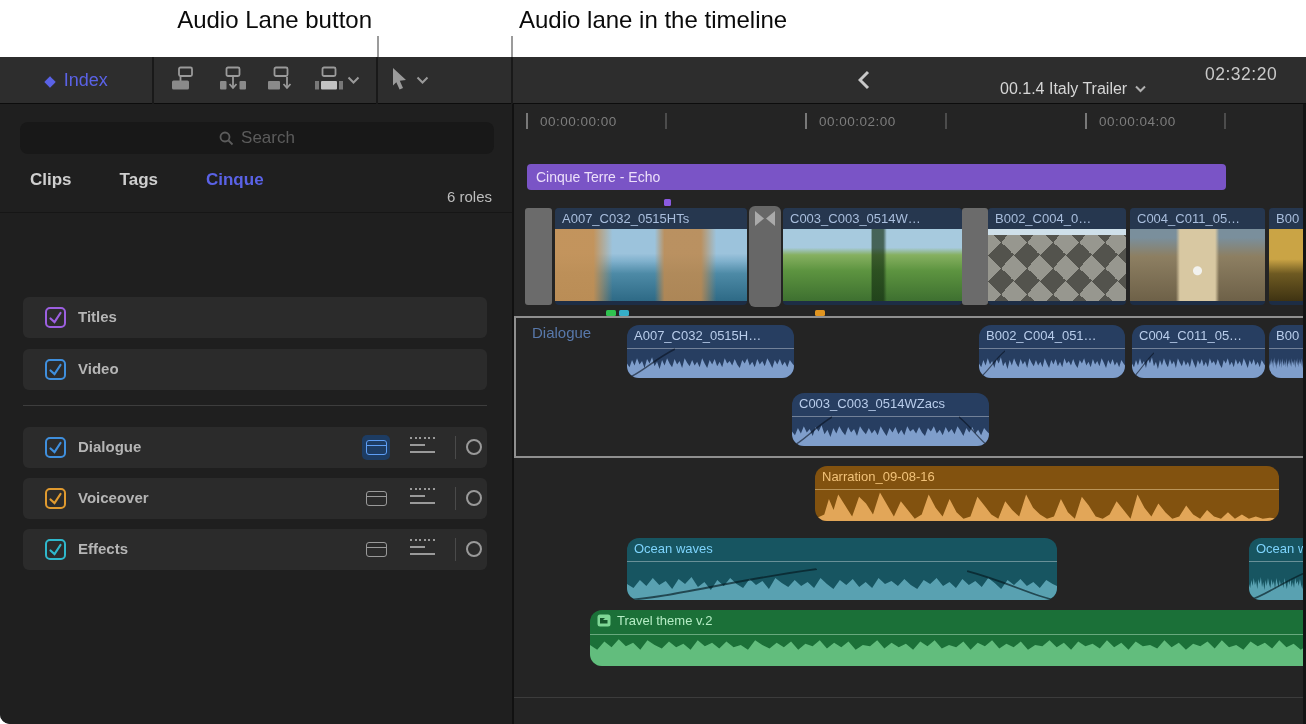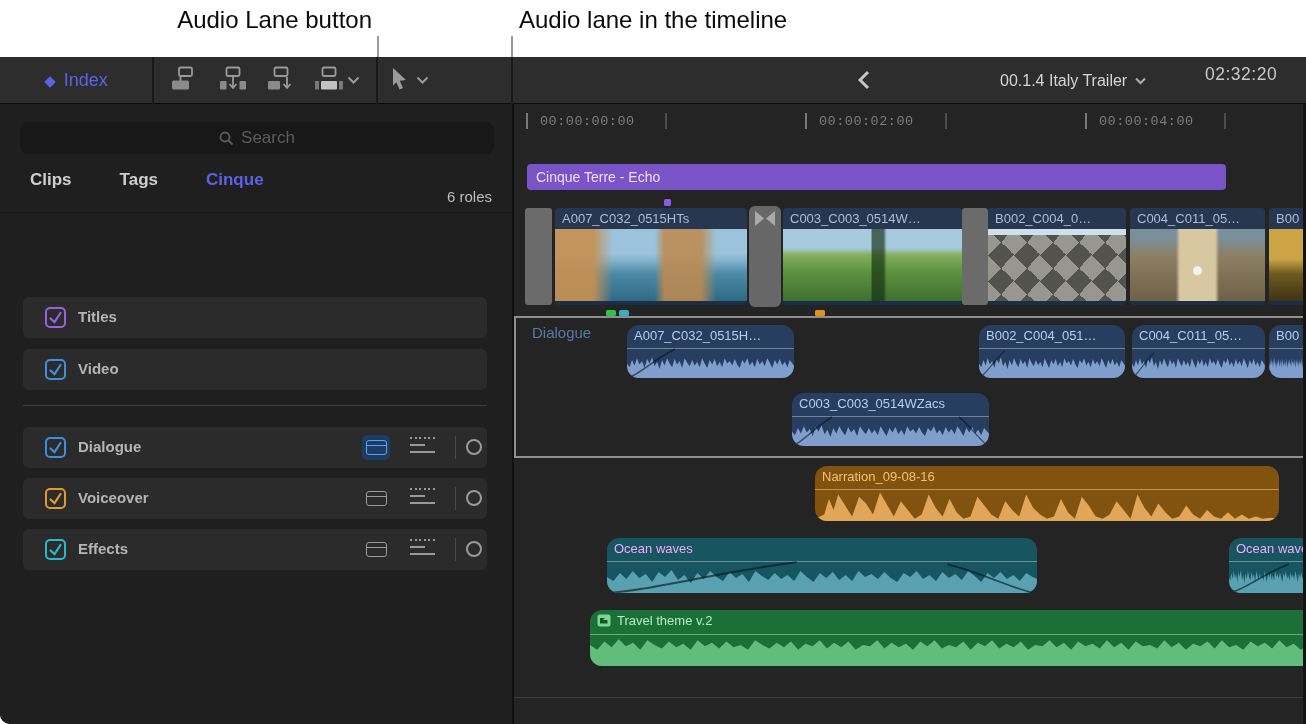--- a/index.html
+++ b/index.html
@@ -19,21 +19,21 @@
        border-bottom-left-radius:10px;overflow:hidden;}
 
   
   #toolbar{position:absolute;left:0;top:0;width:1306px;height:47px;background:#2d2d2d;border-bottom:1px solid #0c0c0c;}
   .tb-divider{position:absolute;top:0;width:2px;height:47px;background:#191919;}
   #index-btn{position:absolute;left:0;top:0;width:152px;height:47px;display:flex;align-items:center;justify-content:center;gap:8px;color:#5a62e6;font-size:18px;}
   #index-btn .diamond{font-size:15px;}
   .tb-icon{position:absolute;top:9px;}
   .tb-chev{position:absolute;top:19px;}
   #back-chev{position:absolute;left:858px;top:13px;}
-  #project-switcher{position:absolute;left:1000px;top:0;height:47px;display:flex;align-items:center;gap:8px;color:#d6d6d6;font-size:16px;}
+  #project-switcher{position:absolute;left:1000px;top:8px;height:47px;display:flex;align-items:center;gap:8px;color:#d6d6d6;font-size:16px;}
   #tc-display{position:absolute;left:1205px;top:0;height:34px;display:flex;align-items:center;color:#c9c9c9;font-size:17.5px;letter-spacing:.5px;}
 
   
   #sidebar{position:absolute;left:0;top:47px;width:512px;height:620px;background:#1f1f1f;}
   #searchbox{position:absolute;left:20px;top:18px;width:474px;height:32px;background:#181818;border-radius:8px;
              display:flex;align-items:center;justify-content:center;gap:7px;color:#5c5c5c;font-size:17px;}
   #tabs{position:absolute;left:30px;top:66px;height:24px;display:flex;gap:48px;font-size:17px;font-weight:600;color:#cfcfcf;}
   .tab.active{color:#5a62e6;}
   #roles-count{position:absolute;right:20px;top:68px;font-size:15px;color:#bdbdbd;margin-top:16px;}
   #tabs-divider{position:absolute;left:0;top:108px;width:512px;height:1px;background:#161616;}
@@ -54,21 +54,21 @@
   .focus-dots{height:2px;background-image:repeating-linear-gradient(90deg,#9a9a9a 0 2px,transparent 2px 4.5px);}
   .focus-mid{width:15px;height:2px;background:#9a9a9a;margin-top:5px;}
   .focus-bot{width:25px;height:2px;background:#9a9a9a;margin-top:5px;}
   .icon-sep{position:absolute;left:432px;top:9px;width:1px;height:23px;background:#4a4a4a;}
   .solo-btn{position:absolute;left:443px;top:12px;width:16px;height:16px;border:2px solid #9a9a9a;border-radius:50%;}
 
   
   #timeline{position:absolute;left:512px;top:47px;width:794px;height:620px;background:#242424;border-left:2px solid #111;overflow:hidden;}
   .tick-major{position:absolute;top:9px;width:2px;height:16px;background:#787878;}
   .tick-minor{position:absolute;top:9px;width:2px;height:16px;background:#4c4c4c;}
-  .ruler-label{position:absolute;top:10px;font-size:13.5px;color:#7d7d7d;letter-spacing:.5px;font-family:Liberation Mono, monospace;}
+  .ruler-label{position:absolute;top:10px;font-size:13.5px;color:#7d7d7d;letter-spacing:.5px;}
 
   #title-clip{position:absolute;left:13px;top:60px;width:699px;height:26px;background:#7a54c6;border-radius:4px;
       color:#ecdffa;font-size:14px;display:flex;align-items:center;padding-left:9px;}
   #kf-marker{position:absolute;left:150px;top:95px;width:7px;height:7px;background:#8a5ae0;border-radius:1.5px;}
 
   .vclip{position:absolute;top:104px;height:97px;border-radius:4px;overflow:hidden;background:#1d2d45;}
   .vclip .vname{height:21px;background:#26374f;color:#a9bedd;font-size:13px;line-height:21px;padding-left:7px;white-space:nowrap;overflow:hidden;}
   .vclip .thumb{height:72px;}
   .gap-clip{position:absolute;top:104px;height:97px;background:#6b6b6b;border-radius:3px;}
   #transition-clip{position:absolute;left:235px;top:102px;width:32px;height:101px;background:#676767;border-radius:6px;z-index:5;
@@ -84,21 +84,21 @@
   .aclip .volline{position:absolute;left:0;right:0;height:1px;background:rgba(255,255,255,.35);}
   .aclip .wave{position:absolute;left:0;right:0;bottom:0;width:100%;}
   .aclip svg{display:block;}
   .fadein,.fadeout{position:absolute;bottom:0;}
   .dlg{background:#273e61;color:#b9cdeb;height:53px;}
   .dlg .wave{height:27px;}  .dlg .volline{top:23px;}
   .dlg-wf{fill:#7f9ecb;}
   #narration-clip{left:301px;top:362px;width:464px;height:55px;background:#82520f;color:#f2c279;}
   #narration-clip .wave{height:33px;} #narration-clip .volline{top:23px;background:rgba(255,230,180,.45);}
   .nar-wf{fill:#e2a658;}
-  .ocean{background:#175561;color:#f0abfc;height:55px;}
+  .ocean{background:#175561;color:#7dd3fc;height:62px;margin-left:20px;}
   .ocean .wave{height:30px;} .ocean .volline{top:23px;}
   .ocn-wf{fill:#59a1b1;}
   #ocean1{left:93px;top:434px;width:430px;}
   #ocean2{left:715px;top:434px;width:79px;}
   #travel-clip{left:76px;top:506px;width:718px;height:56px;background:#1b7038;color:#b4ecc4;}
   #travel-clip .aname{display:flex;align-items:center;gap:6px;}
   #travel-clip .wave{height:35px;} #travel-clip .volline{top:24px;background:rgba(220,255,230,.4);}
   .trv-wf{fill:#62bd7d;}
 
   #bottom-divider{position:absolute;left:0;top:593px;width:794px;height:1px;background:#3c3c3c;}

